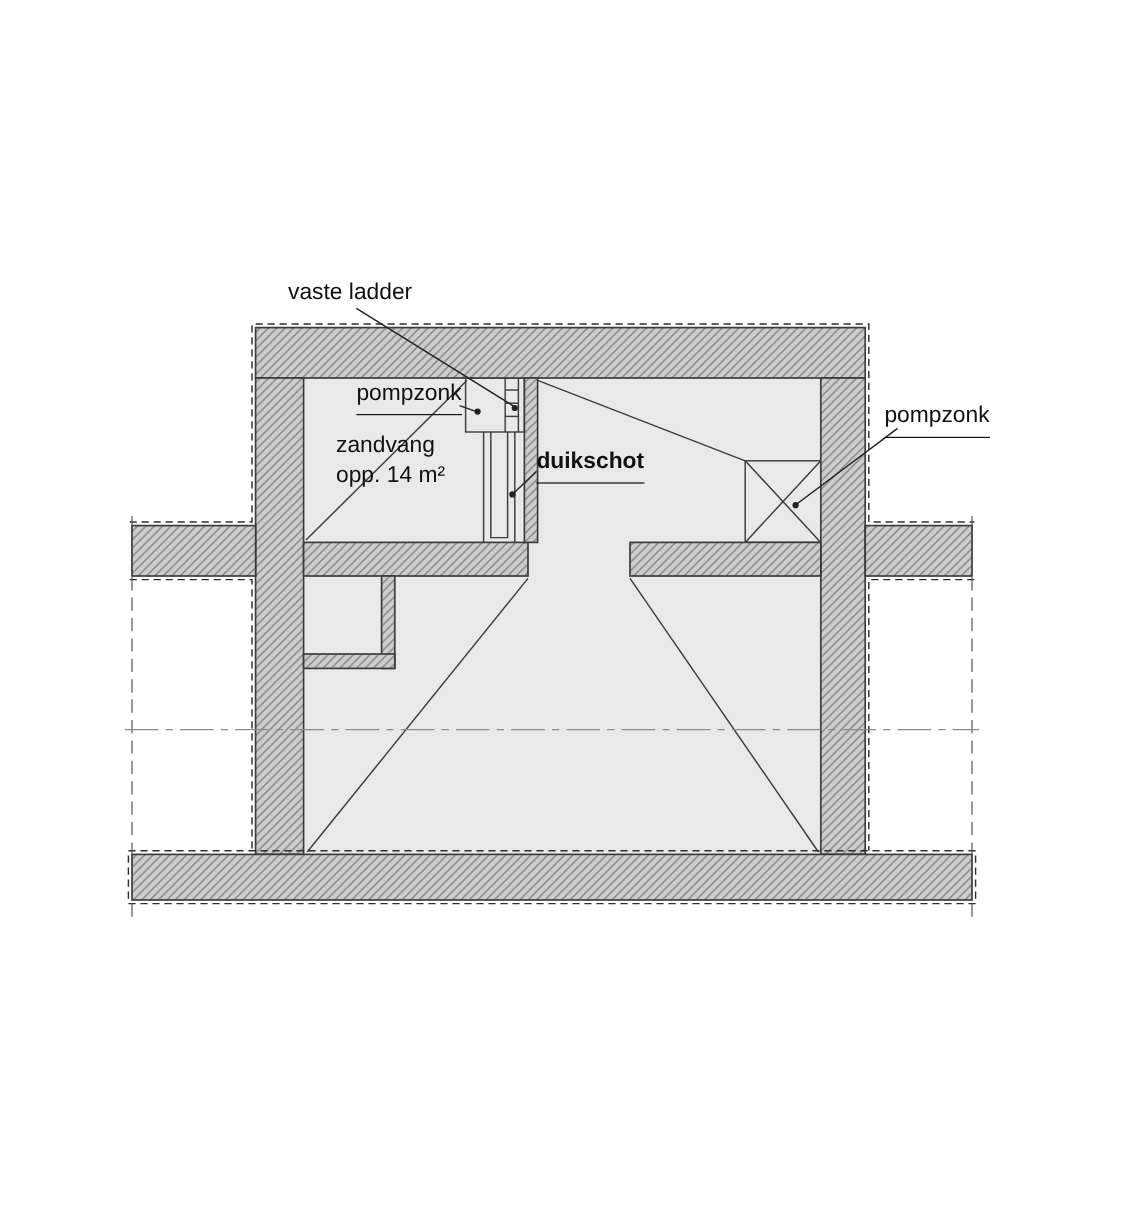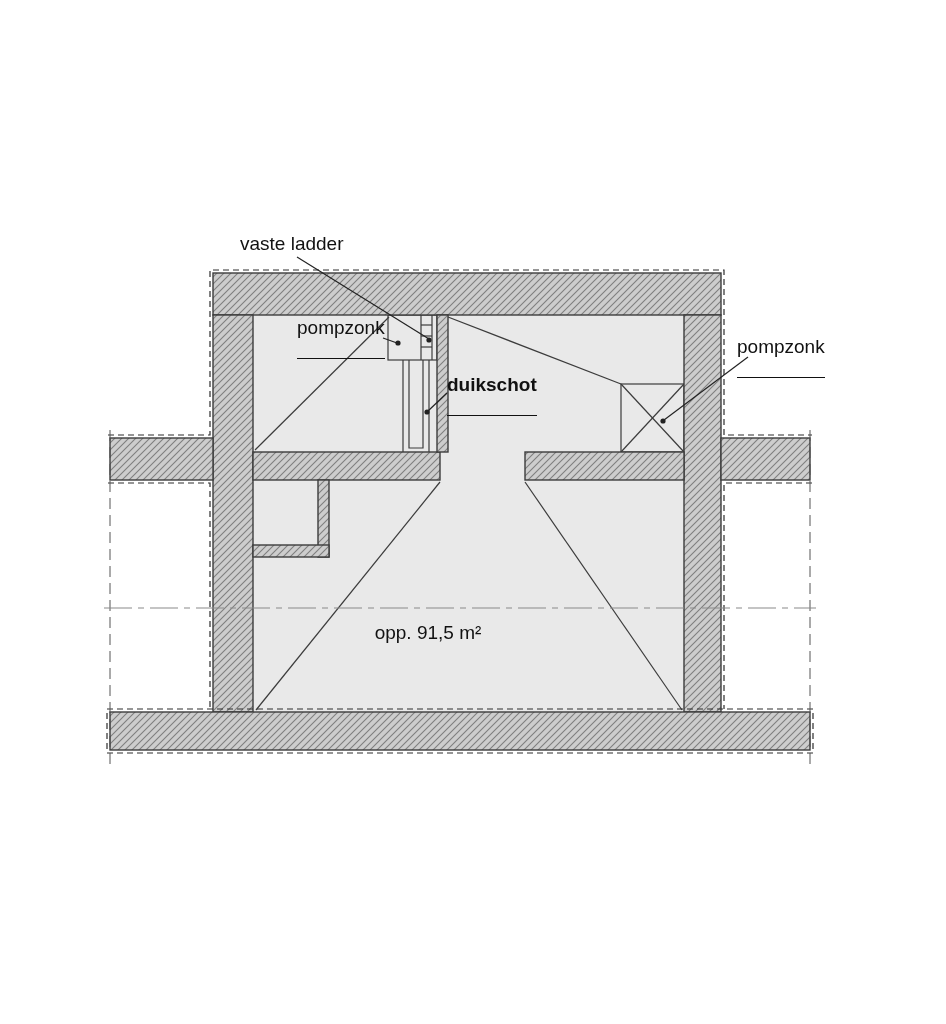--- a/index.html
+++ b/index.html
@@ -23,21 +23,21 @@
   .label {
     position: absolute;
     font-size: 19px;
     line-height: 25px;
     color: #111111;
     white-space: nowrap;
   }
   .label .u {
     display: inline-block;
     border-bottom: 1.6px solid #111111;
-    padding-bottom: 18px;
+    padding-bottom: 5px;
   }
   .label.center {
     text-align: center;
     white-space: normal;
   }
 </style>
 </head>
 <body>
 
 <div id="stage">
@@ -113,26 +113,29 @@
   </svg>
 
   <div class="label" style="left:240px; top:231px;">
     <span>vaste ladder</span>
   </div>
 
   <div class="label" style="left:297px; top:315px;">
     <span class="u">pompzonk</span>
   </div>
 
+  <div class="label" style="left:280px; top:359px;">
+    <div>zandvang</div>
+    <div>opp. 14 m²</div>
+  </div>
 
   <div class="label" style="left:447px; top:372px;font-weight:bold;">
     <span class="u">duikschot</span>
   </div>
 
   <div class="label" style="left:737px; top:334px;">
     <span class="u">pompzonk</span>
   </div>
 
   <div class="label center" style="left:328px; top:620px; width:200px;">
-    <div>opp. 91,5 m²</div>
   </div>
 
 </div>
 
 </body></html>

